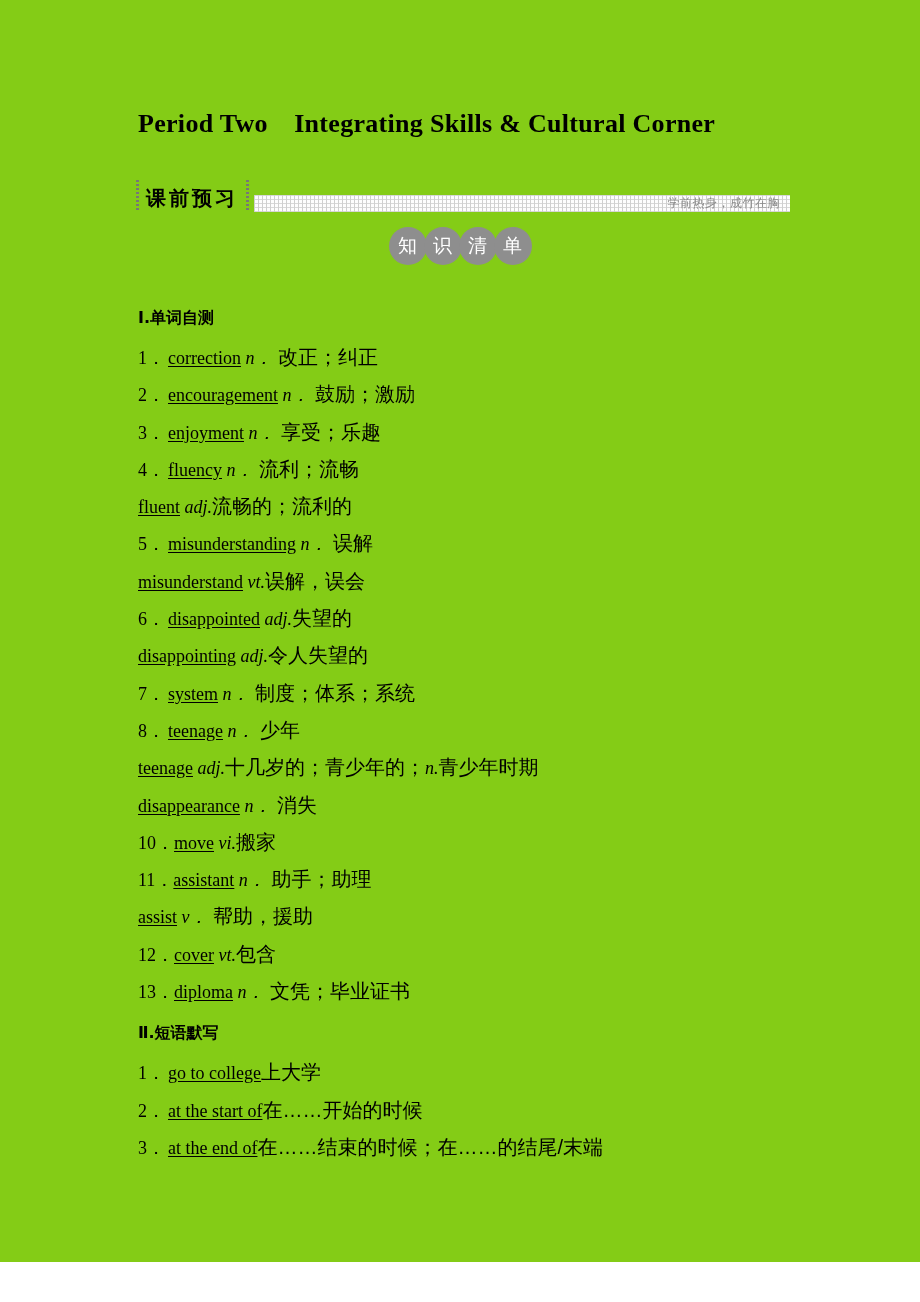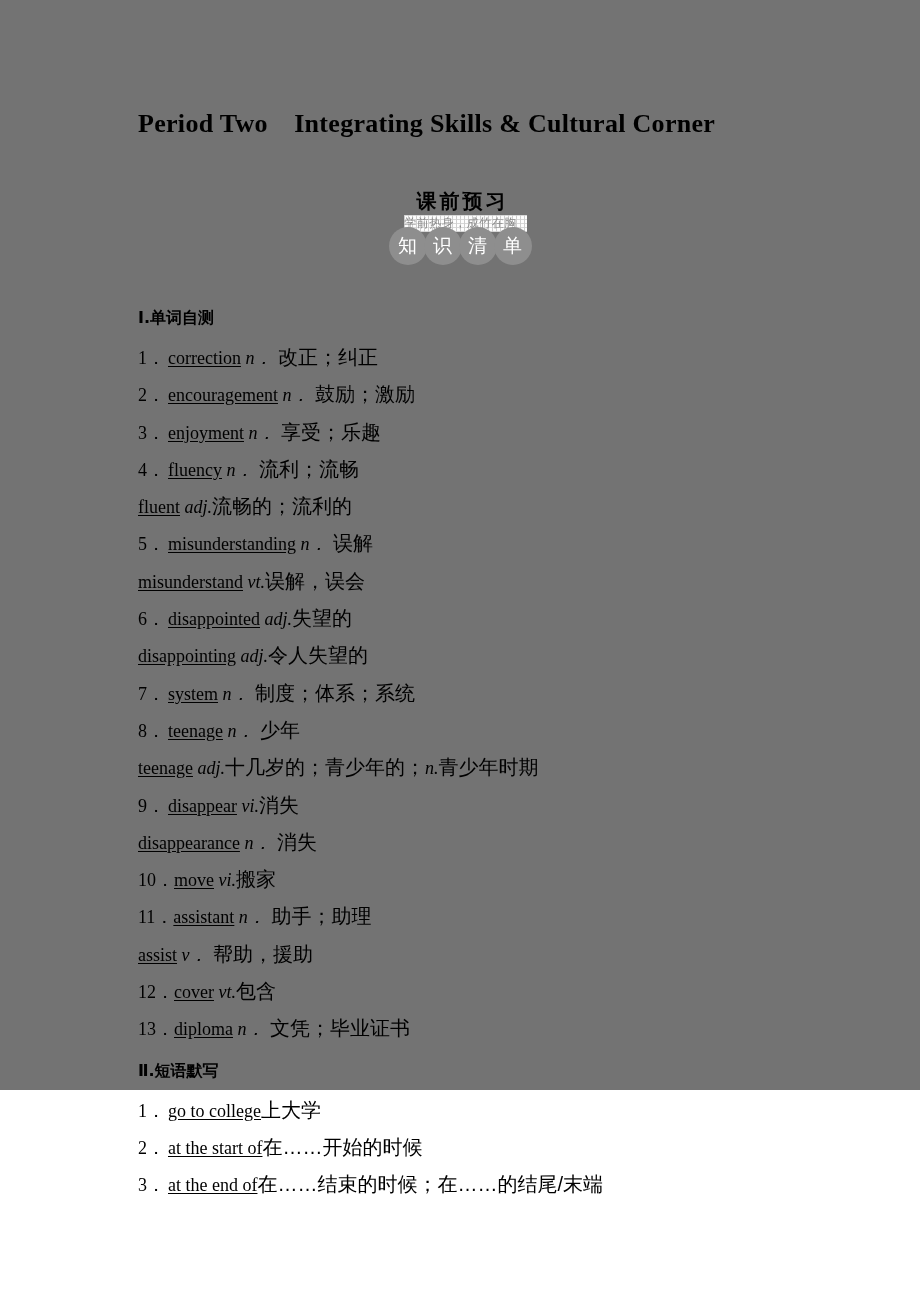--- a/index.html
+++ b/index.html
@@ -14,22 +14,22 @@
     font-family: "Liberation Serif", "DejaVu Serif", serif;
     color: #000000;
     position: relative;
     overflow: hidden;
   }
 
   .page {
     position: absolute;
     left: 0; top: 0;
     width: 920px;
-    height: 1090px;
-    background: #737373;
+    height: 1262px;
+    background: #84cc16;
     box-sizing: border-box;
     padding-left: 16px;
   }
 
   
   .doc-title {
     position: absolute;
     left: 138px;
     top: 106px;
     width: 700px;
@@ -38,26 +38,25 @@
     font-size: 26px;
     letter-spacing: 0.3px;
     white-space: pre;
     color: #000;
   }
 
   
   .banner {
     position: absolute;
     left: 136px;
-    top: 188px;
+    top: 180px;
     width: 654px;
     height: 32px;
     display: flex;
-    align-items: center;
-    flex-direction: column;
+    align-items: flex-end;
   }
   .banner-rule {
     width: 3px;
     align-self: stretch;
     background-image: repeating-linear-gradient(
       to bottom, #777 0px, #777 2px, rgba(255,255,255,0) 2px, rgba(255,255,255,0) 4px);
   }
   .banner-label {
     display: flex;
     align-items: center;
@@ -187,21 +186,20 @@
       <div class="entry"><span class="num">3．</span><span class="word">enjoyment</span> <span class="pos">n．</span><span class="cn"> 享受；乐趣</span></div>
       <div class="entry"><span class="num">4．</span><span class="word">fluency</span> <span class="pos">n．</span><span class="cn"> 流利；流畅</span></div>
       <div class="entry"><span class="word">fluent</span> <span class="pos">adj.</span><span class="cn">流畅的；流利的</span></div>
       <div class="entry"><span class="num">5．</span><span class="word">misunderstanding</span> <span class="pos">n．</span><span class="cn"> 误解</span></div>
       <div class="entry"><span class="word">misunderstand</span> <span class="pos">vt.</span><span class="cn">误解，误会</span></div>
       <div class="entry"><span class="num">6．</span><span class="word">disappointed</span> <span class="pos">adj.</span><span class="cn">失望的</span></div>
       <div class="entry"><span class="word">disappointing</span> <span class="pos">adj.</span><span class="cn">令人失望的</span></div>
       <div class="entry"><span class="num">7．</span><span class="word">system</span> <span class="pos">n．</span><span class="cn"> 制度；体系；系统</span></div>
       <div class="entry"><span class="num">8．</span><span class="word">teenage</span> <span class="pos">n．</span><span class="cn"> 少年</span></div>
       <div class="entry"><span class="word">teenage</span> <span class="pos">adj.</span><span class="cn">十几岁的；青少年的；</span><span class="pos">n.</span><span class="cn">青少年时期</span></div>
-      <div class="entry"><span class="num">9．</span><span class="word">disappear</span> <span class="pos">vi.</span><span class="cn">消失</span></div>
       <div class="entry"><span class="word">disappearance</span> <span class="pos">n．</span><span class="cn"> 消失</span></div>
       <div class="entry"><span class="num">10．</span><span class="word">move</span> <span class="pos">vi.</span><span class="cn">搬家</span></div>
       <div class="entry"><span class="num">11．</span><span class="word">assistant</span> <span class="pos">n．</span><span class="cn"> 助手；助理</span></div>
       <div class="entry"><span class="word">assist</span> <span class="pos">v．</span><span class="cn"> 帮助，援助</span></div>
       <div class="entry"><span class="num">12．</span><span class="word">cover</span> <span class="pos">vt.</span><span class="cn">包含</span></div>
       <div class="entry"><span class="num">13．</span><span class="word">diploma</span> <span class="pos">n．</span><span class="cn"> 文凭；毕业证书</span></div>
       <div class="sec-head second">Ⅱ.短语默写</div>
       <div class="entry"><span class="num">1．</span><span class="word">go to college</span><span class="cn">上大学</span></div>
       <div class="entry"><span class="num">2．</span><span class="word">at the start of</span><span class="cn">在……开始的时候</span></div>
       <div class="entry"><span class="num">3．</span><span class="word">at the end of</span><span class="cn">在……结束的时候；在……的结尾/末端</span></div>

